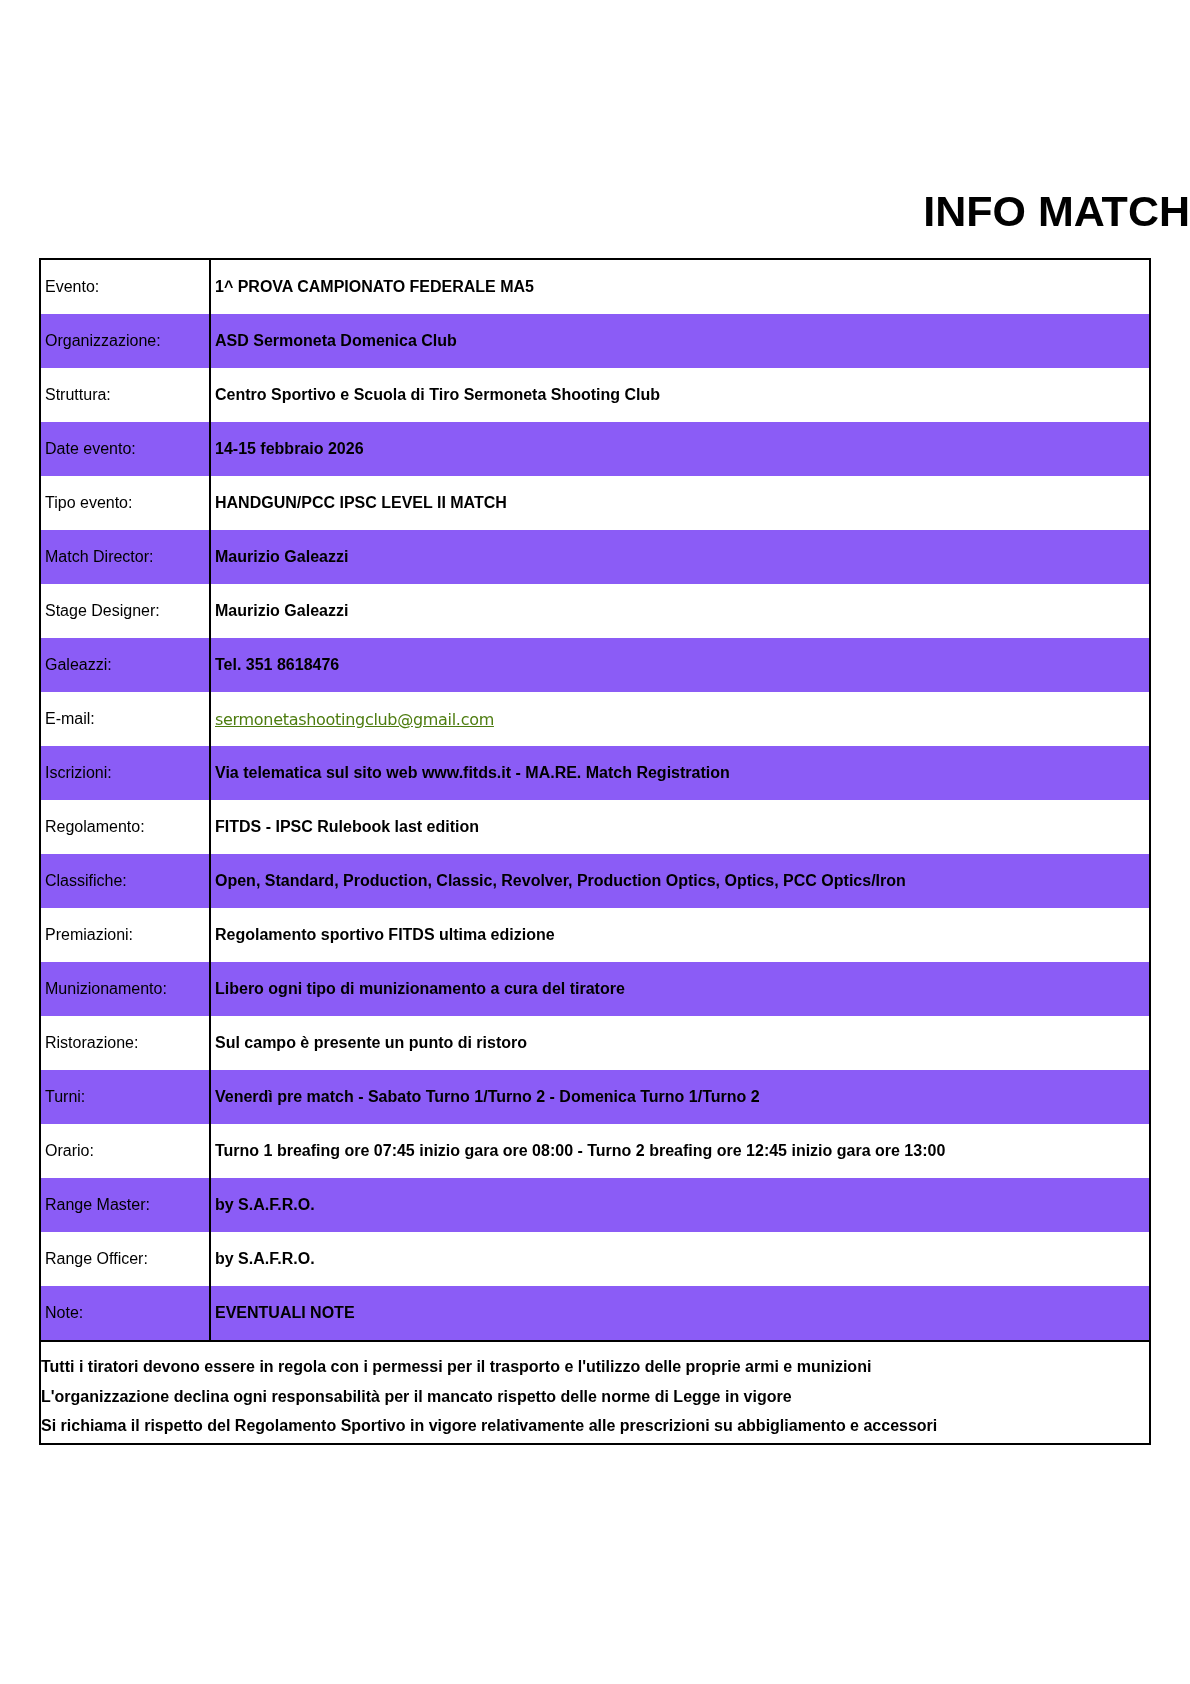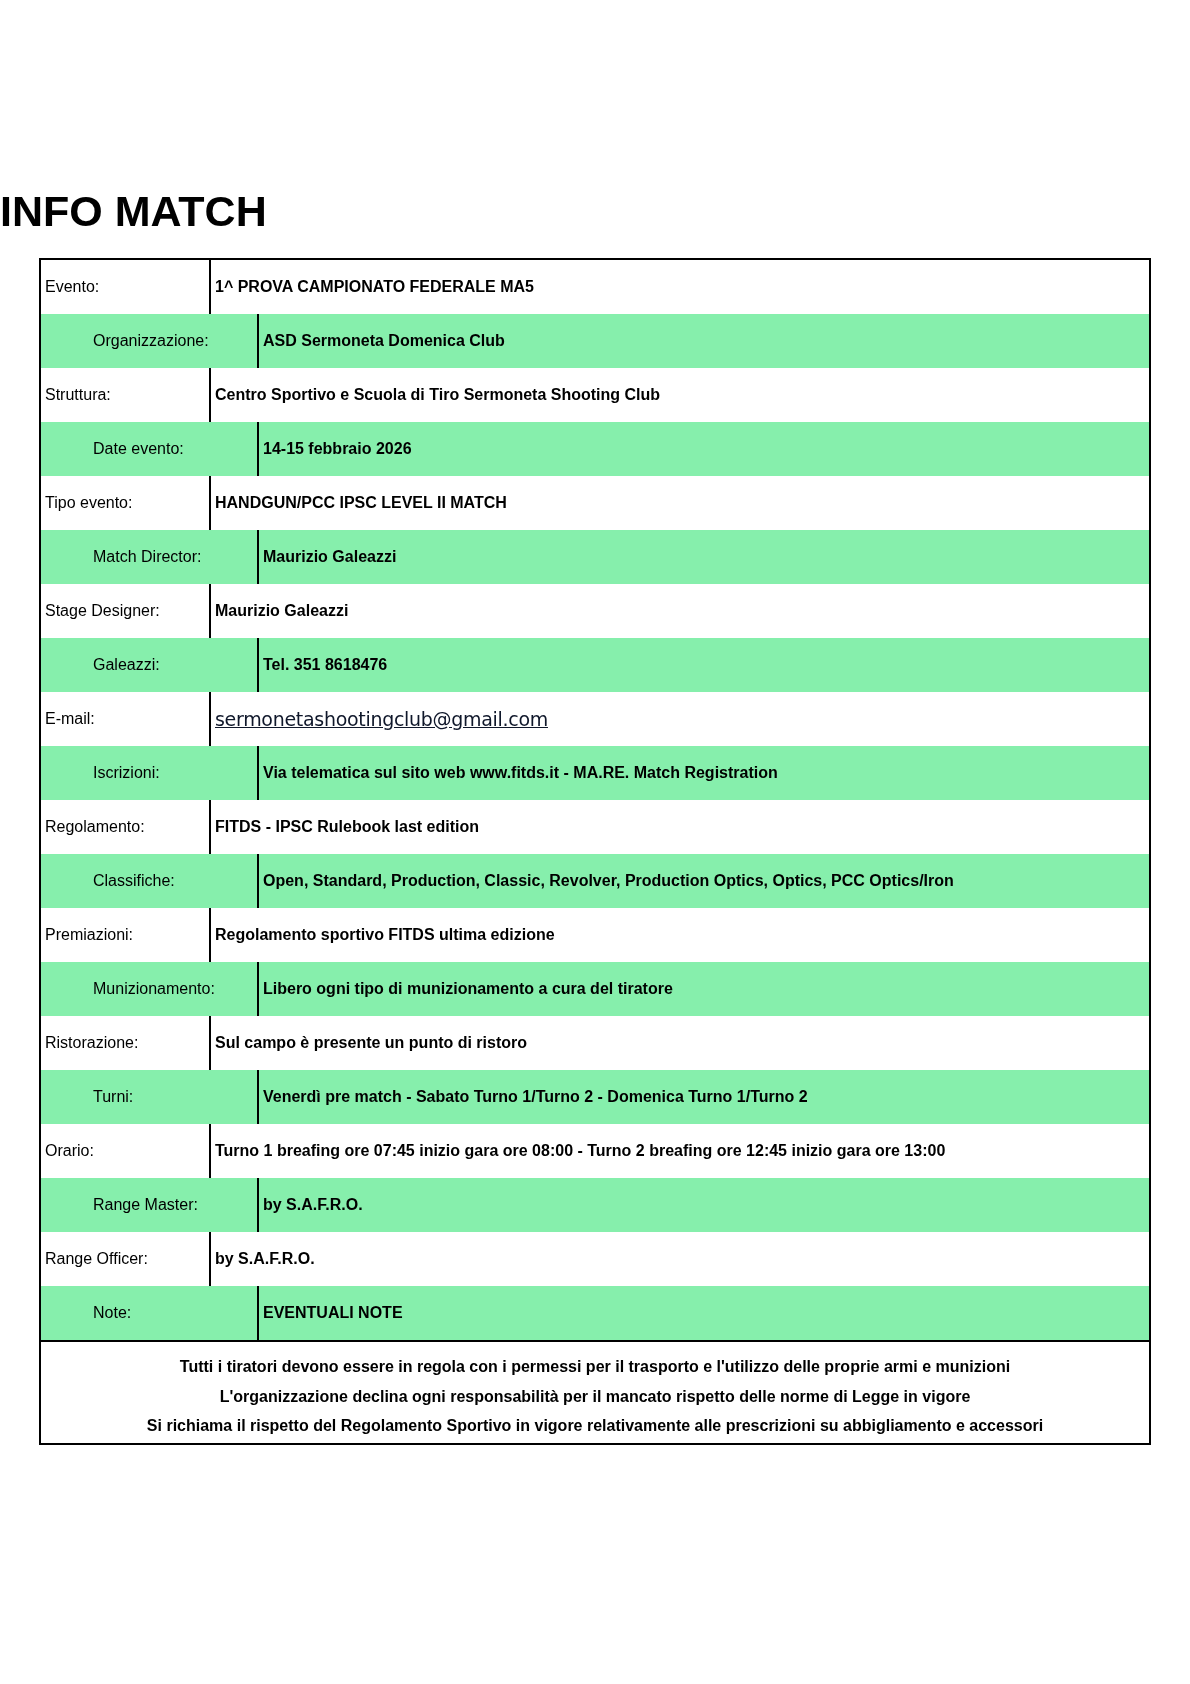--- a/index.html
+++ b/index.html
@@ -13,21 +13,21 @@
       position: relative;
       overflow: hidden;
       font-family: "Liberation Sans", sans-serif;
       color: #000000;
     }
     .page-title {
       position: absolute;
       left: 0;
       top: 154px;
       width: 1190px;
-      text-align: left;
+      text-align: right;
       font-size: 43px;
       font-weight: bold;
       letter-spacing: 0px;
       line-height: 56px;
       font-family: "Liberation Sans", sans-serif;
     }
     .info-table {
       position: absolute;
       left: 39px;
       top: 258px;
@@ -35,22 +35,21 @@
       border: 2px solid #000000;
       box-sizing: border-box;
     }
     .info-row {
       display: flex;
       height: 54px;
       box-sizing: border-box;
       background: #ffffff;
     }
     .info-row.shaded {
-      background: #86efac;
-      padding-left: 48px;
+      background: #8b5cf6;
     }
     .info-label {
       width: 170px;
       flex: 0 0 170px;
       border-right: 2px solid #000000;
       box-sizing: border-box;
       padding-left: 4px;
       display: flex;
       align-items: center;
       font-size: 16px;
@@ -61,37 +60,36 @@
       flex: 1 1 auto;
       padding-left: 4px;
       display: flex;
       align-items: center;
       font-size: 16px;
       font-weight: bold;
       color: #000000;
       white-space: nowrap;
     }
     .info-value a {
-      color: #0f172a;
+      color: #4d7c0f;
       text-decoration: underline;
       font-weight: normal;
-      font-size: 19px;
+      font-size: 16px;
       font-family: "DejaVu Sans", sans-serif;
       letter-spacing: -0.3px;
       text-align: center;
     }
     .footer-block {
       border-top: 2px solid #000000;
       box-sizing: border-box;
       padding-top: 10px;
       padding-bottom: 2px;
       background: #ffffff;
     }
     .footer-line {
-      text-align: center;
       font-size: 16px;
       font-weight: bold;
       line-height: 29.5px;
       white-space: nowrap;
     }
   </style>
 </head>
 <body>
 
 <h1 class="page-title">INFO MATCH</h1>

